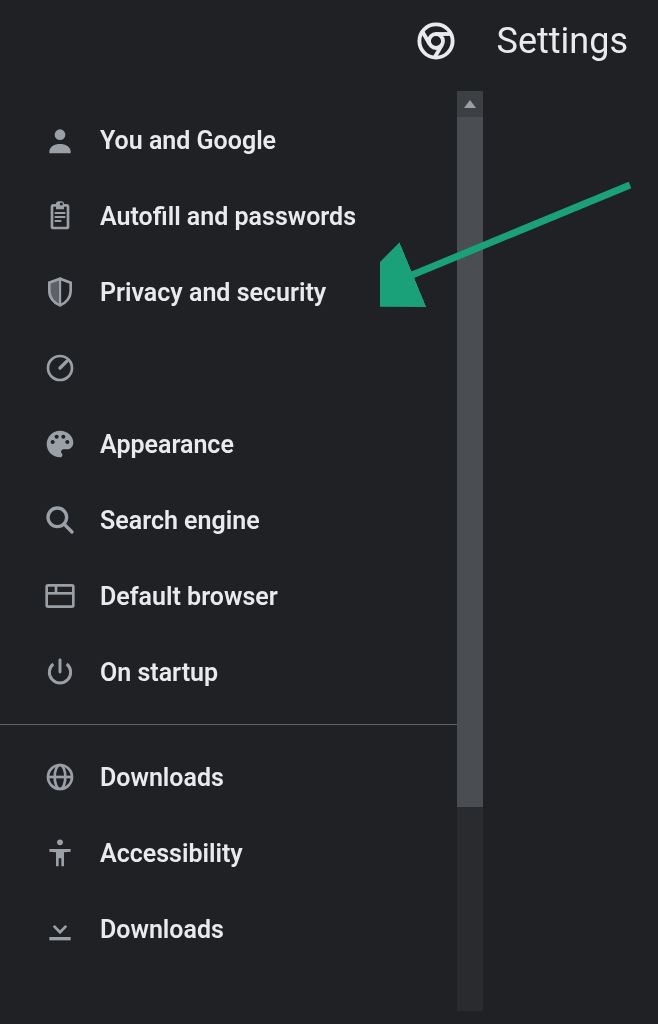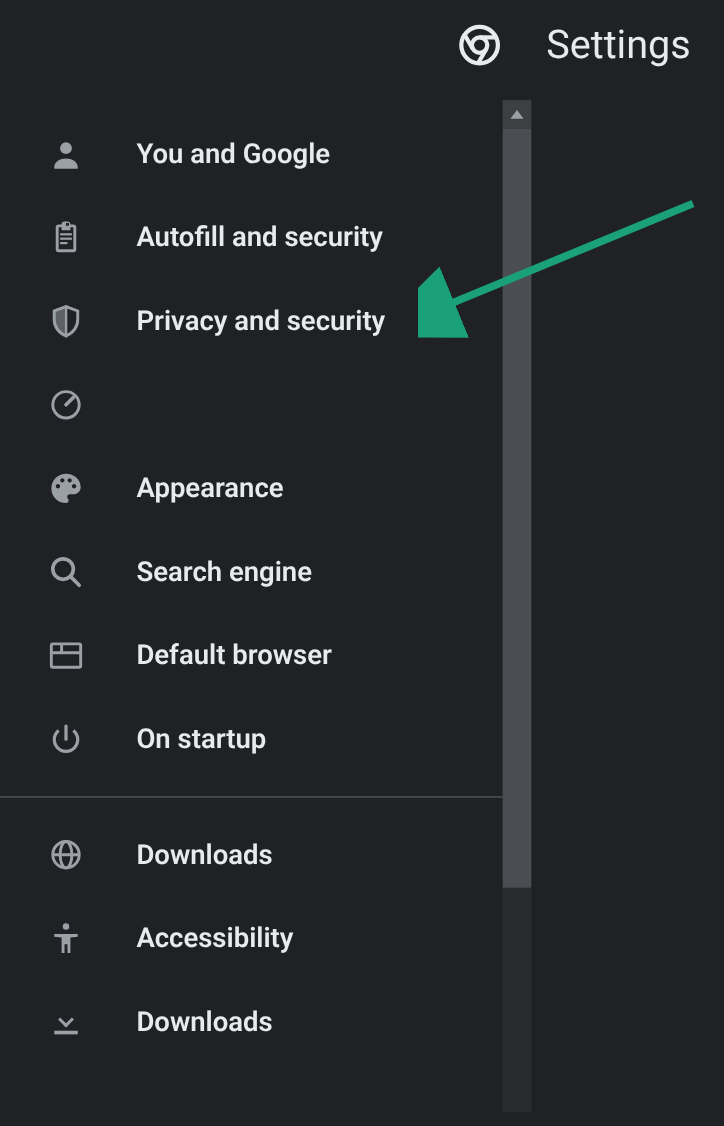--- a/index.html
+++ b/index.html
@@ -34,21 +34,21 @@
       color: #e8eaed;
     }
     .sidebar {
       padding: 20px 0;
       width: 475px;
     }
     .nav-item {
       display: flex;
       align-items: center;
       padding: 22px 0 22px 44px;
-      gap: 48px;
+      gap: 24px;
       cursor: pointer;
     }
     .nav-icon {
       width: 32px;
       height: 32px;
       color: #9aa0a6;
       flex-shrink: 0;
       display: flex;
       align-items: center;
       justify-content: center;
@@ -136,21 +136,21 @@
 
   <div class="nav-item">
     <span class="nav-icon">
       <svg viewBox="0 0 24 24" fill="currentColor">
           <path d="M17 3h-2a2 2 0 0 0-2-2h-2a2 2 0 0 0-2 2H7a2 2 0 0 0-2 2v15a2 2 0 0 0 2 2h10a2 2 0 0 0 2-2V5a2 2 0 0 0-2-2zm-5-1h2v2h-2V2zm5 18H7V5h2v2h6V5h2v15z"></path>
           <rect x="8" y="9" width="8" height="1.5"></rect>
           <rect x="8" y="12" width="8" height="1.5"></rect>
           <rect x="8" y="15" width="5" height="1.5"></rect>
         </svg>
     </span>
-    <span class="nav-label">Autofill and security</span>
+    <span class="nav-label">Autofill and passwords</span>
   </div>
 
   <div class="nav-item">
     <span class="nav-icon">
       <svg viewBox="0 0 24 24" fill="none" stroke="currentColor" stroke-width="2">
           <path d="M12 2 L4 5 v6 c0 5 3.5 9.5 8 11 4.5-1.5 8-6 8-11V5L12 2z"></path>
           <path d="M12 2 v20" stroke-width="1.5"></path>
           <path d="M12 2 L4 5 v6 c0 5 3.5 9.5 8 11 V2z" fill="currentColor" opacity="0.5"></path>
         </svg>
     </span>

